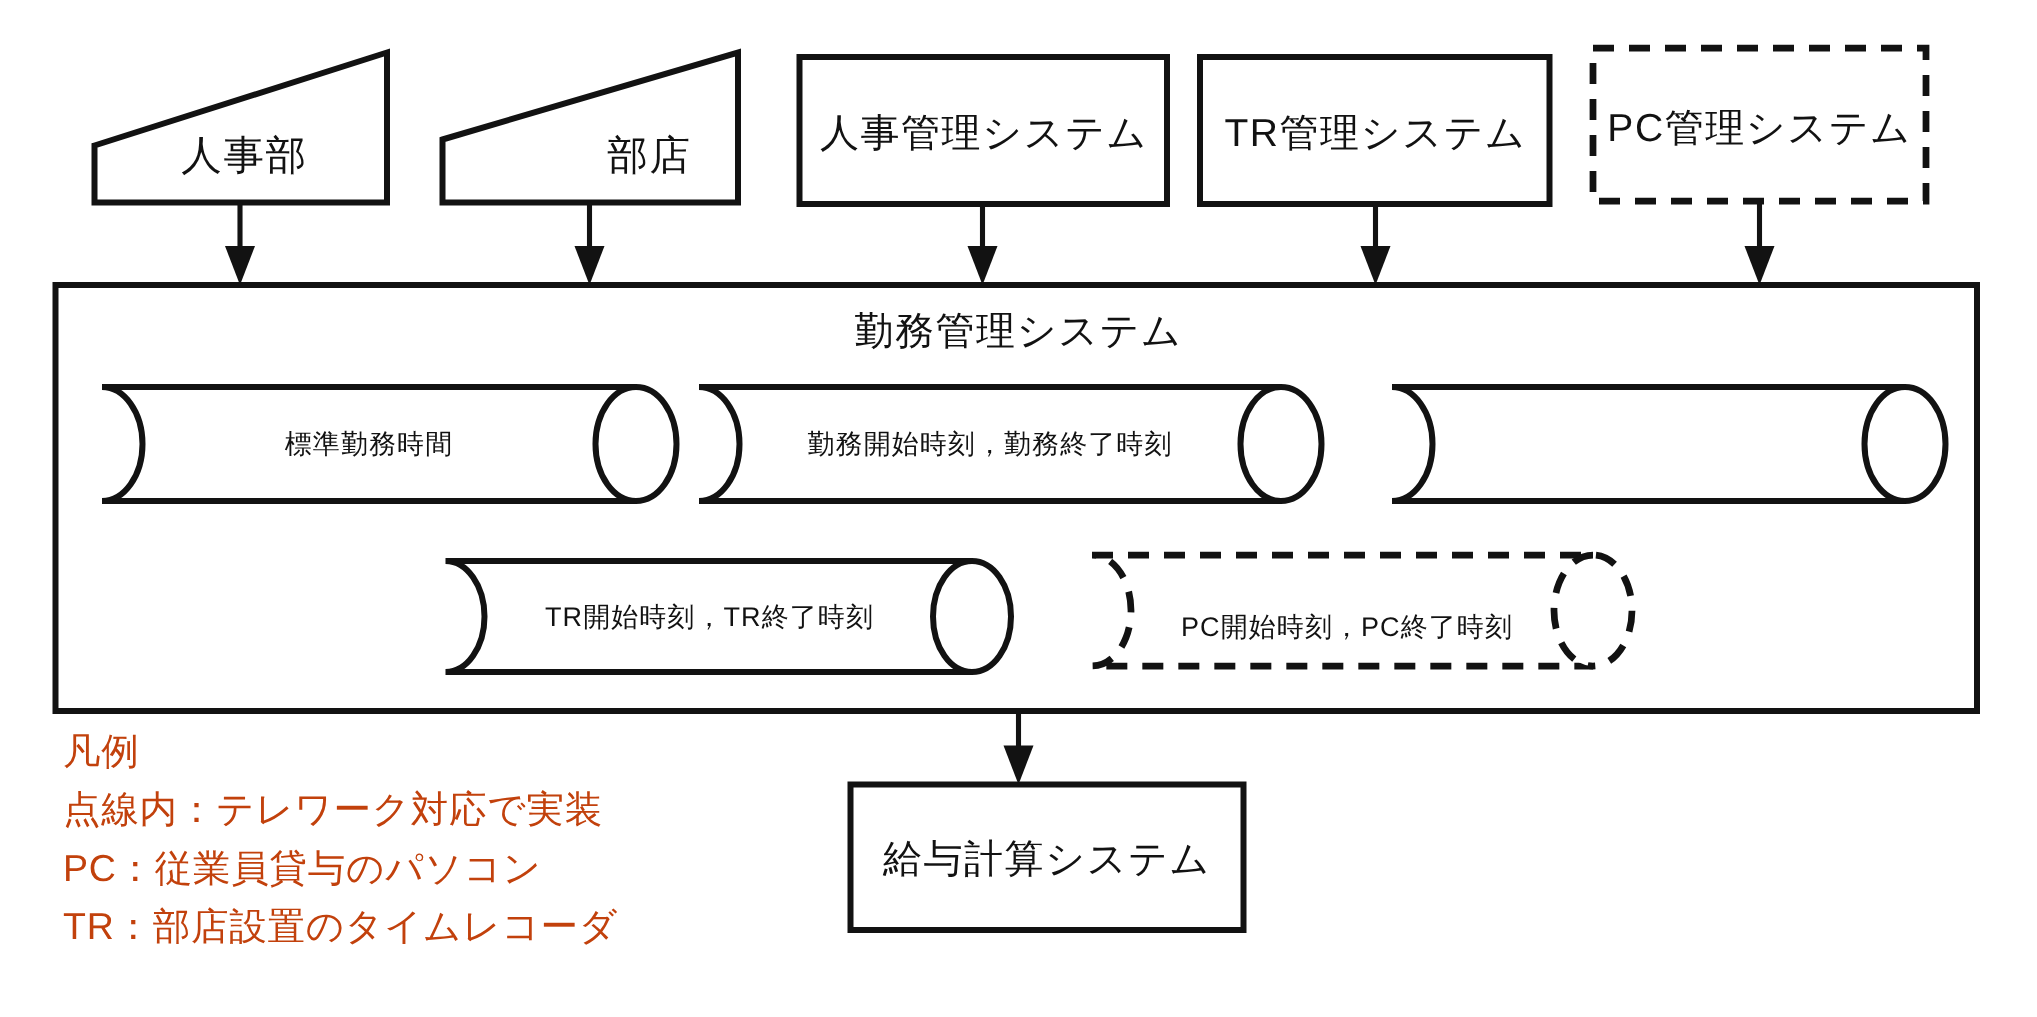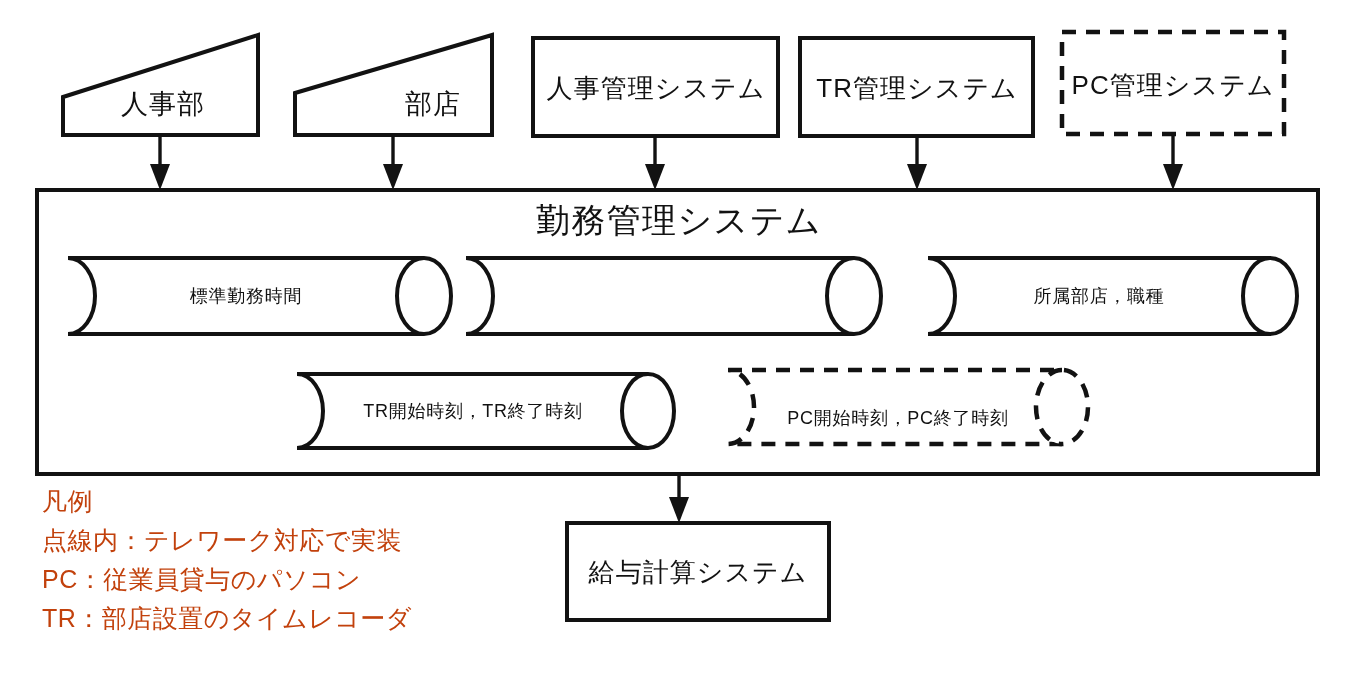--- a/index.html
+++ b/index.html
@@ -61,21 +61,21 @@
     color: #121212;
     line-height: 1;
     letter-spacing: 0.04em;
   }
   .lbl-center {
     text-align: center;
     transform: translate(-50%, -50%);
   }
   .t-trapezoid { font-size: 27px; }
   .t-topbox    { font-size: 26px; }
-  .t-mainlabel { font-size: 34px; }
+  .t-mainlabel { font-size: 26px; }
   .t-store     { font-size: 18px; }
   .t-outbox    { font-size: 26px; }
   .legend {
     position: absolute;
     left: 42px;
     top: 482px;
     width: 520px;
   }
   .legend-line {
     font-size: 25px;
@@ -155,22 +155,22 @@
   <div class="lbl lbl-center t-topbox" style="left:656px; top:88px;">人事管理システム</div>
 
   <div class="lbl lbl-center t-topbox" style="left:917px; top:88px;">TR管理システム</div>
 
   <div class="lbl lbl-center t-topbox" style="left:1173px; top:85px;">PC管理システム</div>
 
   <div class="lbl lbl-center t-mainlabel" style="left:679px; top:220px;">勤務管理システム</div>
 
   <div class="lbl lbl-center t-store" style="left:246px; top:296px;">標準勤務時間</div>
 
+  <div class="lbl lbl-center t-store" style="left:660px; top:296px;">勤務開始時刻，勤務終了時刻</div>
 
-  <div class="lbl lbl-center t-store" style="left:1099px; top:296px;">所属部店，職種</div>
 
   <div class="lbl lbl-center t-store" style="left:473px; top:411px;">TR開始時刻，TR終了時刻</div>
 
   <div class="lbl lbl-center t-store" style="left:898px; top:418px;">PC開始時刻，PC終了時刻</div>
 
   <div class="lbl lbl-center t-outbox" style="left:698px; top:572px;">給与計算システム</div>
 
   <div class="legend">
     <div class="legend-line">凡例</div>
     <div class="legend-line">点線内：テレワーク対応で実装</div>

